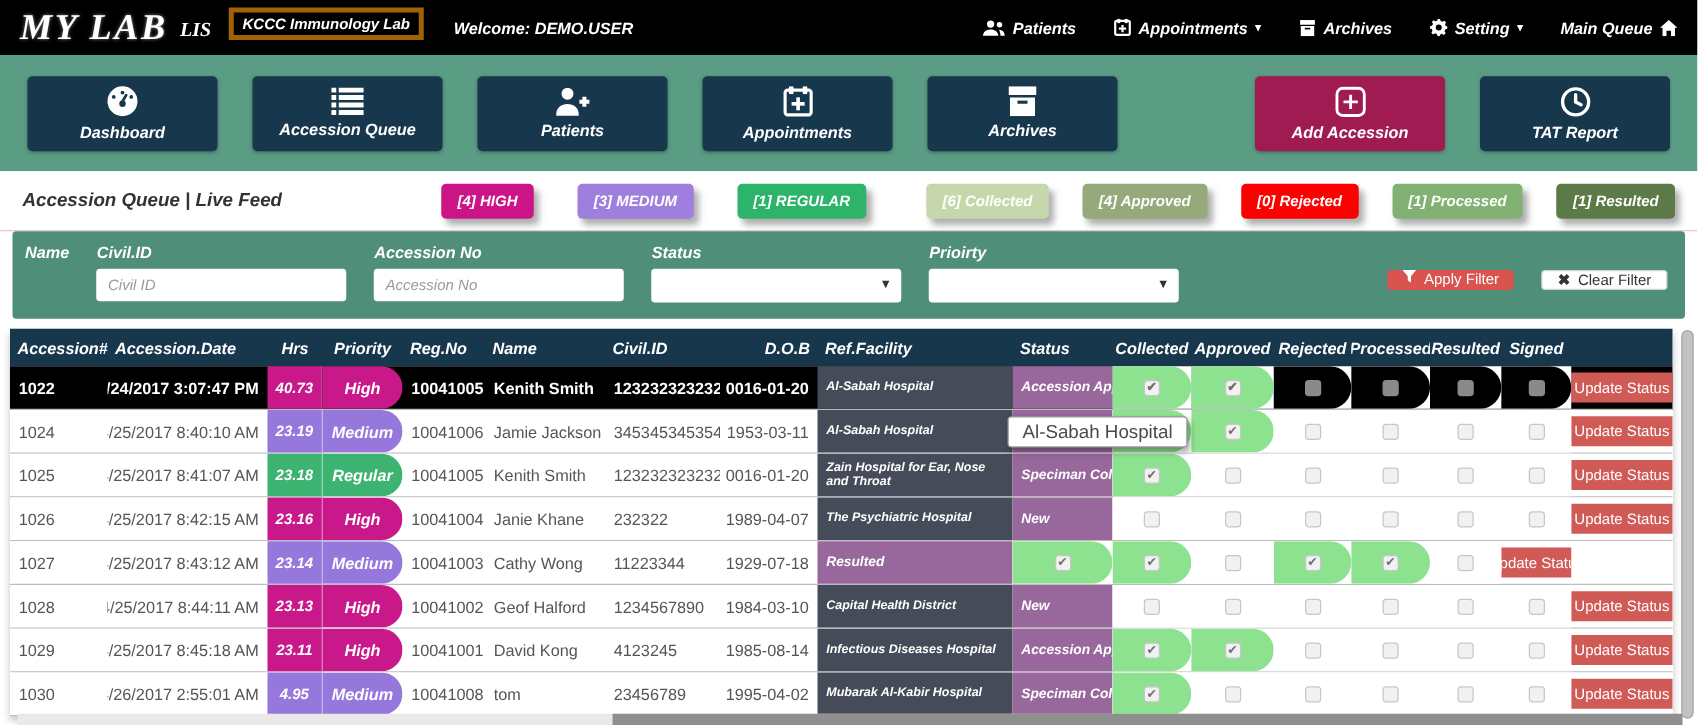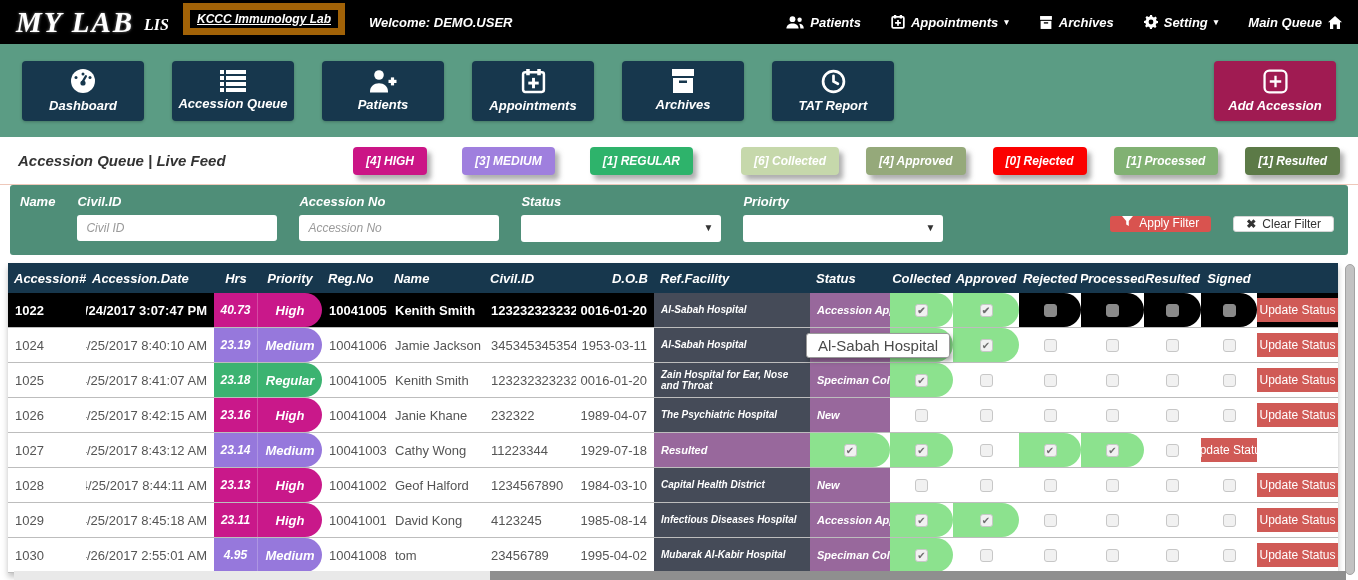--- a/index.html
+++ b/index.html
@@ -3,30 +3,30 @@
 <meta charset="utf-8">
 <style>
   * { box-sizing: border-box; margin: 0; padding: 0; }
   html,body { width:1358px; height:580px; overflow:hidden; }
   body { font-family:"Liberation Sans", sans-serif; background:#fff; position:relative; }
 
   
   .navbar { height:44px; background:#000; color:#fff; display:flex; align-items:center; padding:0 16px; }
   .brand { font-family:"Liberation Serif", serif; font-style:italic; font-weight:bold; font-size:29px; letter-spacing:2px; text-shadow:0 0 3px rgba(255,255,255,.55); }
   .brand-suffix { font-family:"Liberation Serif", serif; font-style:italic; font-weight:bold; font-size:16px; margin-left:10px; margin-top:6px; }
-  .lab-badge { border:7px solid #a16207; padding:2px 7px; font-size:12px; font-weight:bold; font-style:italic; margin-left:14px; margin-top:-6px;text-decoration:underline; }
+  .lab-badge { border:4px solid #a16207; padding:2px 7px; font-size:12px; font-weight:bold; font-style:italic; margin-left:14px; margin-top:-6px; }
   .welcome { font-size:13px; font-weight:bold; font-style:italic; margin-left:24px; }
   .nav-menu { margin-left:auto; display:flex; gap:30px; align-items:center; }
   .nav-item { display:flex; align-items:center; gap:6px; font-size:13px; font-weight:bold; font-style:italic; cursor:pointer; white-space:nowrap; }
   .nav-item svg { display:block; }
   .caret { font-size:9px; font-style:normal; }
 
   
   .tiles-band { background:#5b9c84; height:93px; display:flex; align-items:center; gap:28px; padding:0 22px; }
-  .tile { width:122px; height:60px; background:#17374d; border-radius:4px; color:#fff; display:flex; flex-direction:column; align-items:center; justify-content:center; gap:4px; font-size:13px; font-weight:bold; font-style:italic; cursor:pointer; box-shadow:0 1px 3px rgba(0,0,0,.25); }
+  .tile { width:152px; height:60px; background:#17374d; border-radius:4px; color:#fff; display:flex; flex-direction:column; align-items:center; justify-content:center; gap:4px; font-size:13px; font-weight:bold; font-style:italic; cursor:pointer; box-shadow:0 1px 3px rgba(0,0,0,.25); }
   .tile.accent { background:#a01b52; margin-left:auto; }
   .tile svg { display:block; }
 
   
   .badges-band { background:#fff; height:48px; display:flex; align-items:center; padding:0 18px; border-bottom:1px solid #eec8ba; }
   .page-title { font-size:15px; font-weight:bold; font-style:italic; color:#333; width:335px; }
   .badge { color:#fff; font-size:12px; font-weight:bold; font-style:italic; padding:7px 13px; border-radius:4px; box-shadow:4px 5px 5px rgba(110,110,110,.55); white-space:nowrap; cursor:pointer; }
   .priority-badges { display:flex; gap:35px; }
   .status-badges { margin-left:auto; display:flex; gap:27px; }
 
@@ -201,37 +201,37 @@
   <div class="tile">
       <span>
         <svg width="26" height="24" viewBox="0 0 26 24" fill="#fff">
           <rect x="2" y="0" width="22" height="7"></rect>
           <path d="M3 9h20v15H3z"></path>
           <rect x="9" y="11.5" width="8" height="2.5" fill="#17374d"></rect>
         </svg>
       </span>
       <span>Archives</span>
     </div>
+  <div class="tile accent">
+      <span>
+        <svg width="25" height="25" viewBox="0 0 24 24" fill="none" stroke="#fff" stroke-width="2.2">
+          <rect x="1.5" y="1.5" width="21" height="21" rx="4.5"></rect>
+          <path d="M12 6.5v11M6.5 12h11"></path>
+        </svg>
+      </span>
+      <span>Add Accession</span>
+    </div>
   <div class="tile">
       <span>
         <svg width="25" height="25" viewBox="0 0 24 24" fill="none" stroke="#fff">
           <circle cx="12" cy="12" r="10" stroke-width="2.6"></circle>
           <path d="M12 6.5V12l4.2 2.2" stroke-width="2.6" stroke-linecap="round"></path>
         </svg>
       </span>
       <span>TAT Report</span>
-    </div>
-  <div class="tile accent">
-      <span>
-        <svg width="25" height="25" viewBox="0 0 24 24" fill="none" stroke="#fff" stroke-width="2.2">
-          <rect x="1.5" y="1.5" width="21" height="21" rx="4.5"></rect>
-          <path d="M12 6.5v11M6.5 12h11"></path>
-        </svg>
-      </span>
-      <span>Add Accession</span>
     </div>
 </div>
 
 <div class="badges-band">
   <div class="page-title">Accession Queue | Live Feed</div>
   <div class="priority-badges">
     <span class="badge" style="background-color: rgb(203, 21, 134);">[4] HIGH</span>
     <span class="badge" style="background-color: rgb(159, 127, 222);">[3] MEDIUM</span>
     <span class="badge" style="background-color: rgb(46, 179, 107);">[1] REGULAR</span>
   </div>

